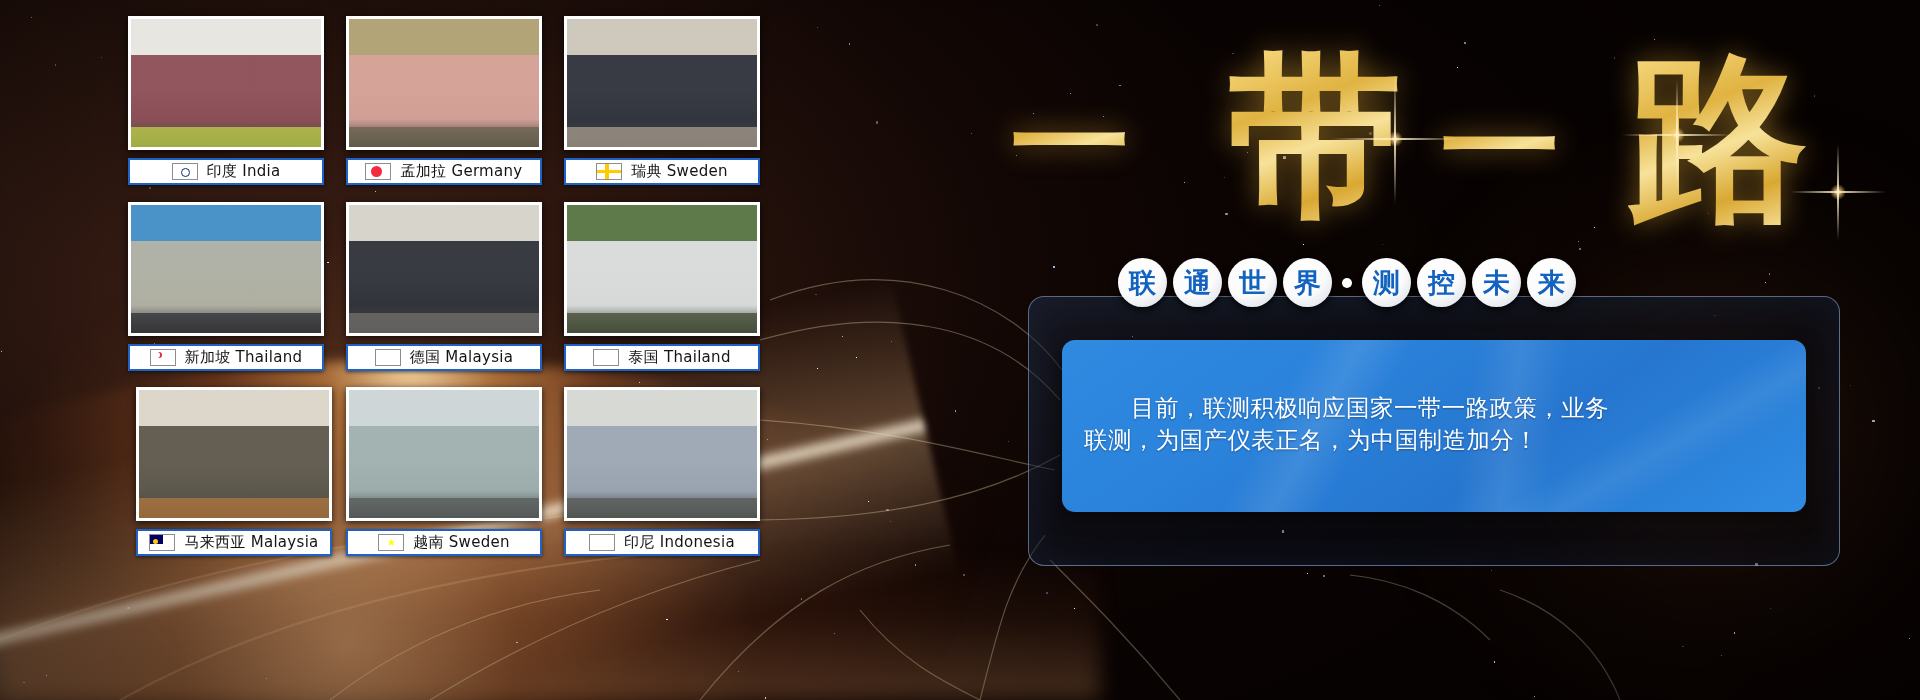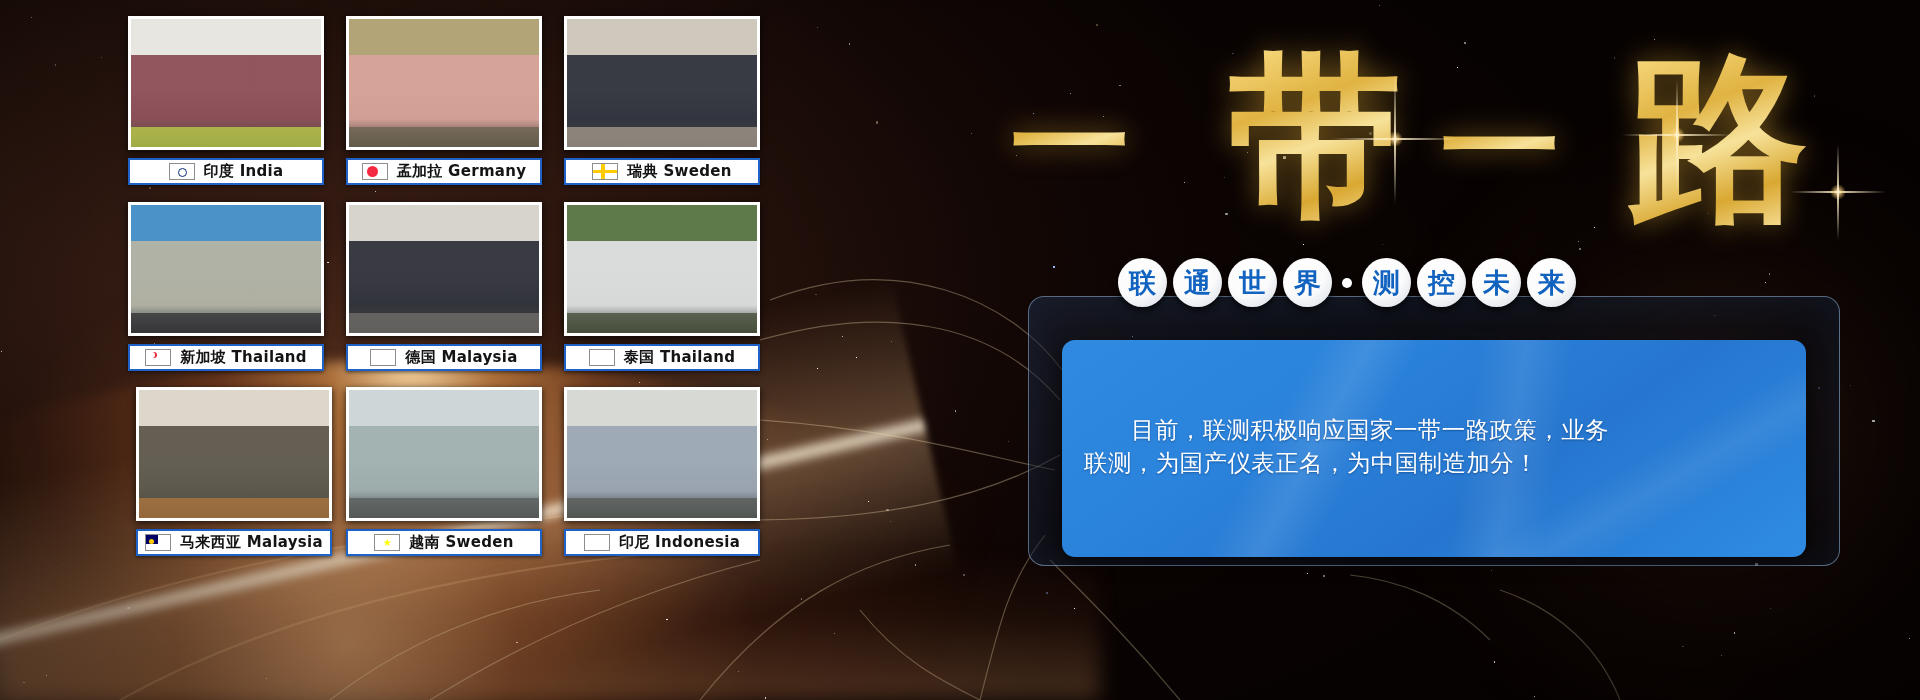--- a/index.html
+++ b/index.html
@@ -45,21 +45,21 @@
   
   .grid{position:absolute;left:128px;top:16px;width:640px;}
   .cell{position:absolute;width:196px;}
   .photo{width:196px;height:134px;border:3px solid #fff;box-sizing:border-box;
     box-shadow:0 2px 7px rgba(0,0,0,.75);overflow:hidden;position:relative;background:#3a3a3a;}
   .photo .sky{position:absolute;inset:0;}
   .photo .people{position:absolute;left:0;right:0;bottom:0;height:72%;}
   .photo .floor{position:absolute;left:0;right:0;bottom:0;height:16%;}
   .label{margin-top:8px;height:27px;background:#fff;border:2px solid #1f63c8;
     box-sizing:border-box;display:flex;align-items:center;justify-content:center;gap:9px;
-    box-shadow:0 1px 4px rgba(0,0,0,.6);font-weight:bold;}
+    box-shadow:0 1px 4px rgba(0,0,0,.6);}
   .label .flag{width:26px;height:17px;flex:0 0 auto;border:1px solid #8d8d8d;box-sizing:border-box;
     position:relative;overflow:hidden;background:#fff;}
   .label .txt{font-size:15px;color:#141414;white-space:nowrap;letter-spacing:.3px;
     font-family:"DejaVu Sans","Liberation Sans",sans-serif;}
 
   
   .f-india{background:linear-gradient(to bottom,#ff9933 33.3%,#fff 33.3%,#fff 66.6%,#138808 66.6%);}
   .f-india::after{content:"";position:absolute;left:50%;top:50%;width:7px;height:7px;margin:-3.5px 0 0 -3.5px;border:1.2px solid #0a2a7a;border-radius:50%;}
   .f-bengal{background:#006a4e;}
   .f-bengal::after{content:"";position:absolute;left:41%;top:50%;width:11px;height:11px;margin:-5.5px 0 0 -5.5px;background:#f42a41;border-radius:50%;}
@@ -104,21 +104,21 @@
   .slogan{position:absolute;left:1118px;top:258px;display:flex;align-items:center;gap:6px;}
   .slogan .pill{width:49px;height:49px;border-radius:50%;background:
     radial-gradient(circle at 36% 28%, #ffffff 0%, #fbfbfc 52%, #dfe3e9 86%, #c2c8d2 100%);
     box-shadow:0 3px 7px rgba(0,0,0,.75);
     display:flex;align-items:center;justify-content:center;}
   .slogan .pill span{font-size:27px;font-weight:700;color:#1263c0;line-height:1;
     font-family:"DejaVu Sans","Liberation Sans",sans-serif;}
   .slogan .dot{width:10px;height:10px;border-radius:50%;background:#fff;margin:0 4px;
     box-shadow:0 1px 3px rgba(0,0,0,.7);}
 
-  .bluebox{position:absolute;left:1062px;top:340px;width:744px;height:217px;border-radius:13px;
+  .bluebox{position:absolute;left:1062px;top:340px;width:744px;height:172px;border-radius:13px;
     background:linear-gradient(145deg,#2f8ae0 0%,#2b83db 30%,#2676cf 62%,#2f8ce2 100%);
     box-shadow:0 5px 18px rgba(0,0,0,.5);overflow:hidden;
     display:flex;flex-direction:column;justify-content:center;padding:6px 22px 10px 22px;box-sizing:border-box;}
   .bluebox .sheen{position:absolute;inset:0;pointer-events:none;
     background:
       linear-gradient(118deg, rgba(255,255,255,0) 30%, rgba(255,255,255,.10) 36%, rgba(255,255,255,0) 42%),
       linear-gradient(98deg, rgba(255,255,255,0) 54%, rgba(255,255,255,.09) 60%, rgba(255,255,255,0) 66%),
       linear-gradient(150deg, rgba(255,255,255,0) 70%, rgba(255,255,255,.07) 76%, rgba(255,255,255,0) 82%);}
   .bluebox p{margin:0;position:relative;z-index:2;color:#fff;font-size:23.5px;line-height:1.38;
     letter-spacing:.4px;font-family:"DejaVu Sans","Liberation Sans",sans-serif;

